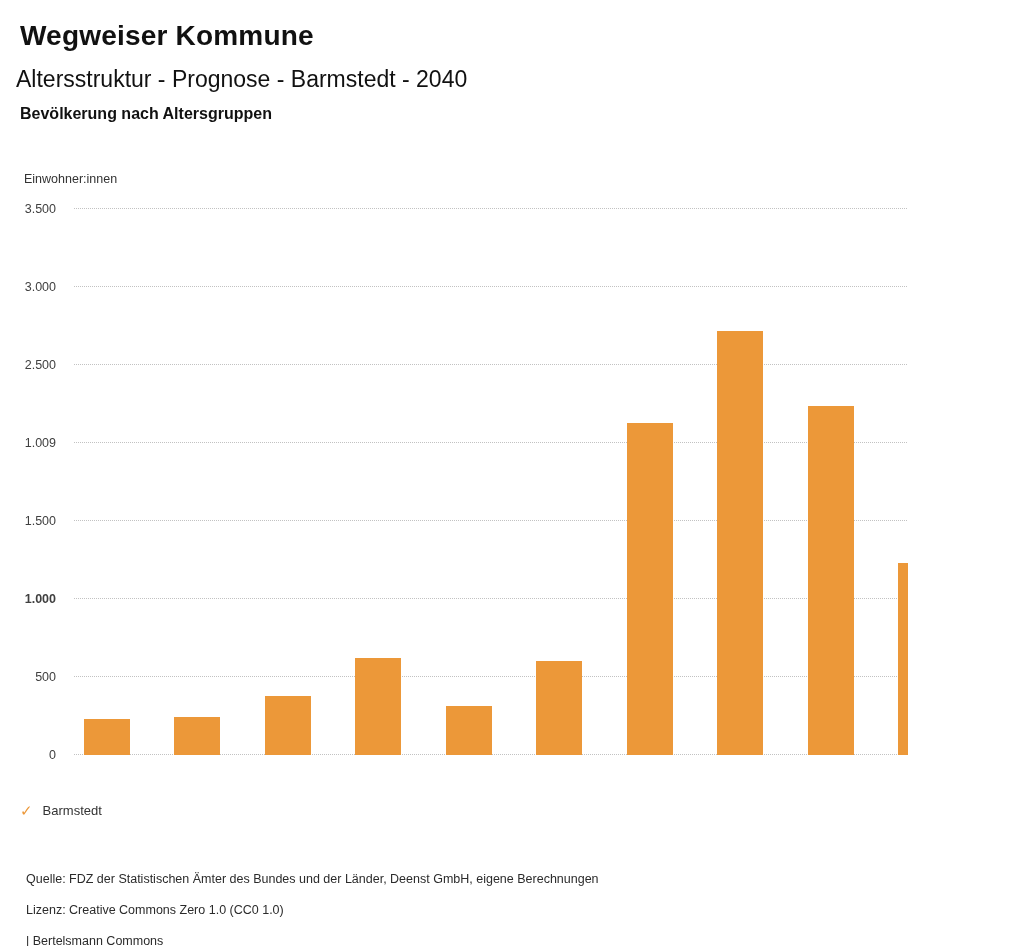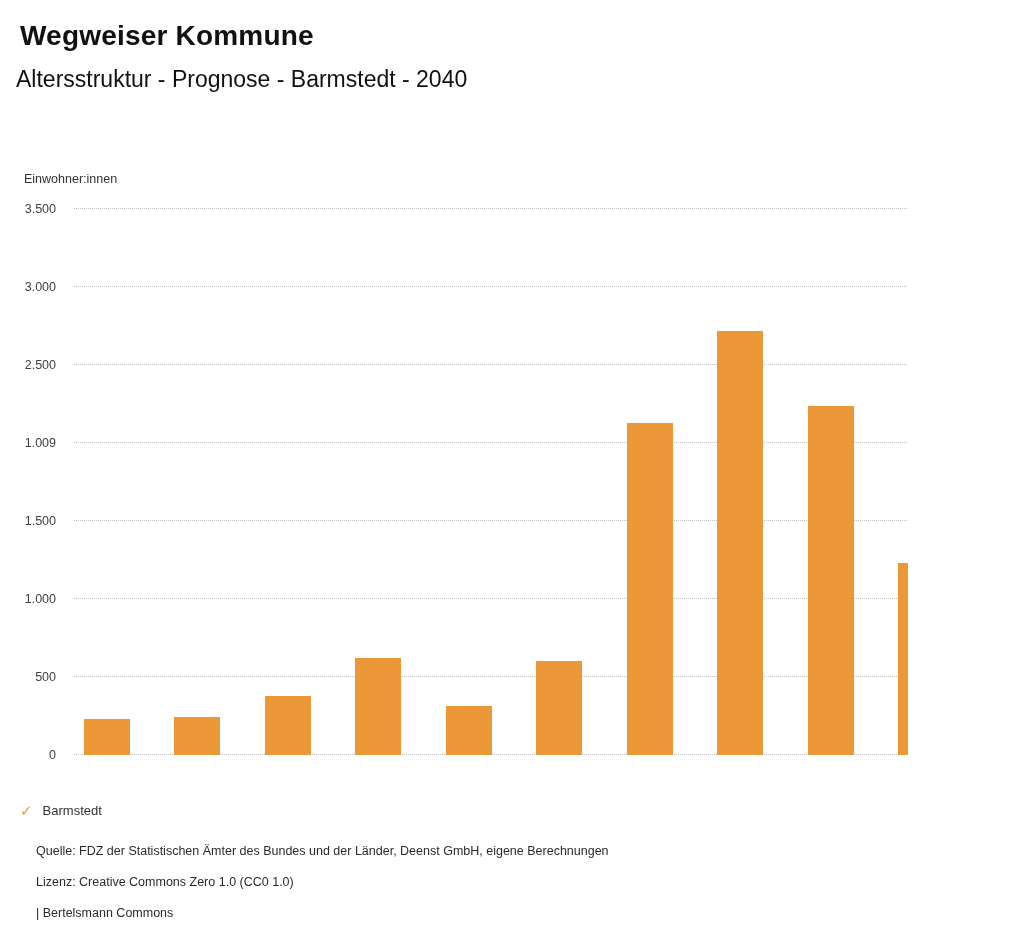--- a/index.html
+++ b/index.html
@@ -116,42 +116,44 @@
     font-size: 13px;
     color: #333;
     cursor: pointer;
   }
   .legend .check {
     font-size: 15px;
     line-height: 1;
   }
   .footer-line {
     position: absolute;
-    left: 36px;
+    left: 26px;
     font-size: 12.5px;
     color: #2b2b2b;
+    margin-top: 28px;
   }
   .footer-source { top: 844px; }
   .footer-license { top: 875px; }
   .footer-attribution { top: 906px; }
 </style>
 </head>
 <body>
 
 <div class="page">
 
   <div class="title">Wegweiser Kommune</div>
   <div class="subtitle">Altersstruktur - Prognose - Barmstedt - 2040</div>
+  <div class="section-title">Bevölkerung nach Altersgruppen</div>
 
   <div class="unit-label">Einwohner:innen</div>
 
   <div class="y-axis">
       <div class="y-tick" style="bottom: 0%;">0</div>
       <div class="y-tick" style="bottom: 14.2857%;">500</div>
-      <div class="y-tick" style="bottom: 28.5714%;">1.000</div>
+      <div class="y-tick" style="bottom: 28.5714%; font-weight: bold;">1.000</div>
       <div class="y-tick" style="bottom: 42.8571%;">1.500</div>
       <div class="y-tick" style="bottom: 57.1429%;">1.009</div>
       <div class="y-tick" style="bottom: 71.4286%;">2.500</div>
       <div class="y-tick" style="bottom: 85.7143%;">3.000</div>
       <div class="y-tick" style="bottom: 100%;">3.500</div>
     </div>
   <div class="plot">
       <div class="gridline" style="bottom: 0%;"></div>
       <div class="gridline" style="bottom: 14.2857%;"></div>
       <div class="gridline" style="bottom: 28.5714%;"></div>

